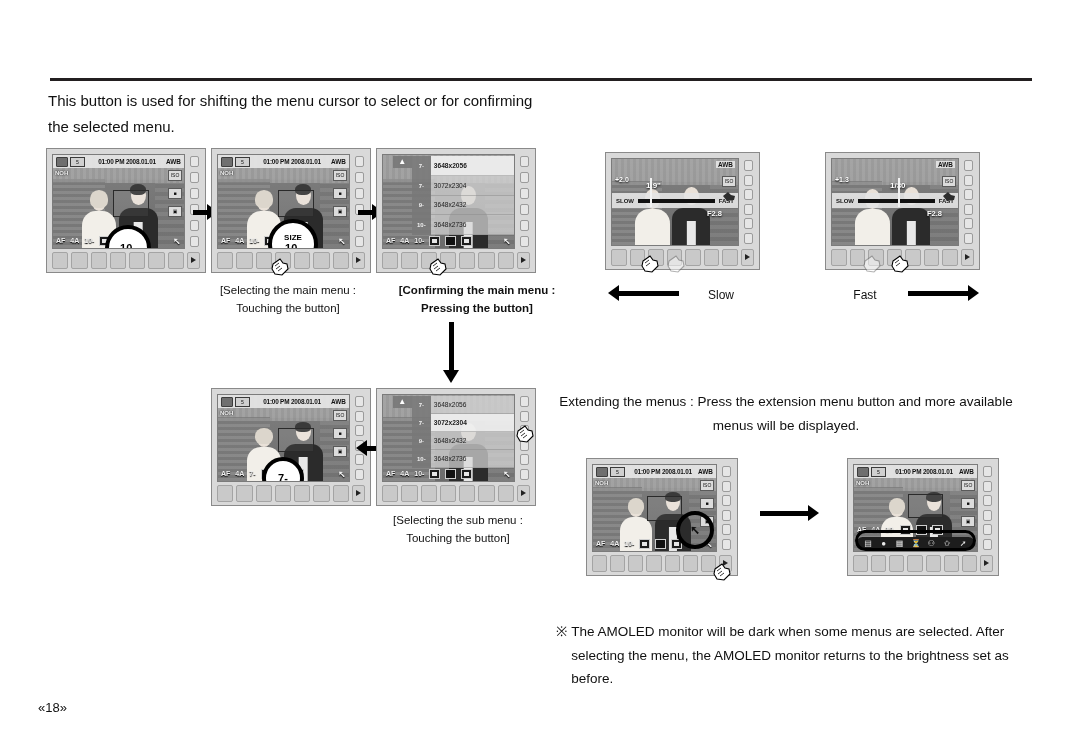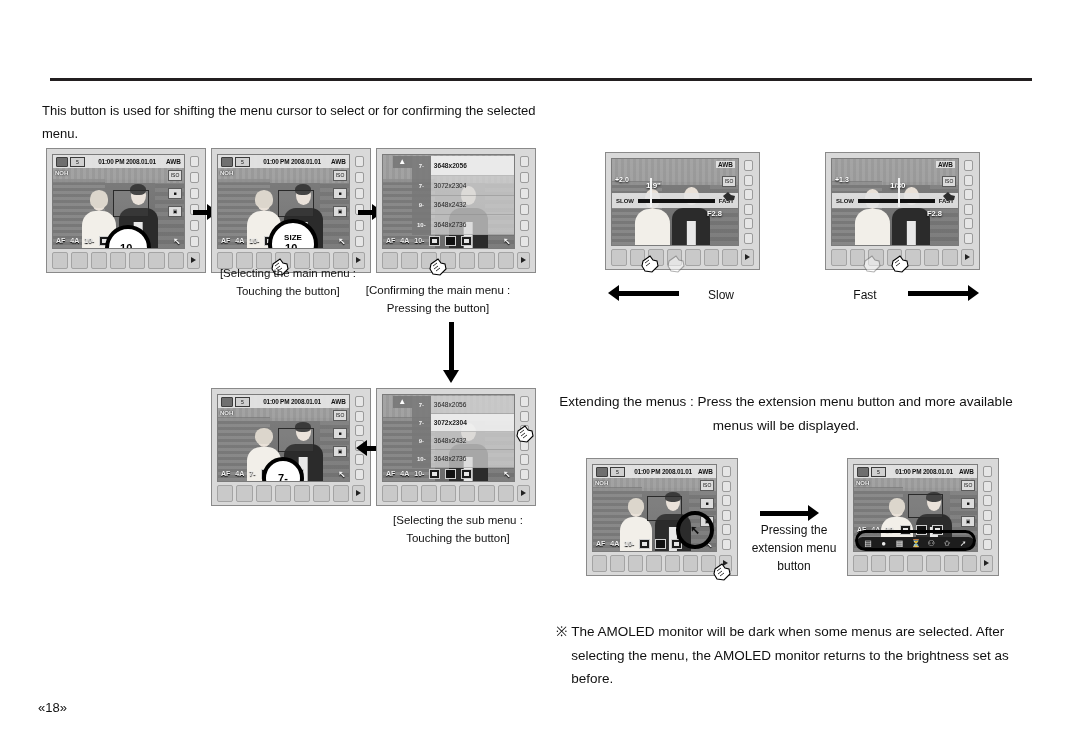--- a/index.html
+++ b/index.html
@@ -14,21 +14,21 @@
   .title-wrap{position:absolute;left:50px;top:42px;width:980px;}
   .title{
     font-size:27px;font-weight:bold;letter-spacing:-0.3px;
     white-space:nowrap;color:#000;line-height:1.1;
   }
   .title-rule{
     position:absolute;left:50px;top:78px;width:982px;height:3px;background:#231f20;
   }
 
   
-  .intro-left{position:absolute;left:42px;top:88px;width:500px;font-size:13px;line-height:1.75;margin-top:12px;}
+  .intro-left{position:absolute;left:48px;top:88px;width:500px;font-size:15px;line-height:1.75;}
   .intro-right{position:absolute;left:553px;top:88px;width:480px;font-size:13.5px;line-height:1.75;}
 
   
   .cam{position:absolute;background:#d9d9d9;border:1px solid #8a8a8a;box-sizing:border-box;}
   .cam .body{position:absolute;inset:0;display:flex;flex-direction:column;}
   .cam-top{flex:1;display:flex;padding:5px 4px 2px 5px;box-sizing:border-box;}
   .lcd{position:relative;flex:1;background:#6d6d6d;overflow:hidden;border:1px solid #7b7b7b;}
   .side-btns{width:13px;display:flex;flex-direction:column;justify-content:space-between;
     padding:2px 2px;box-sizing:border-box;margin-left:3px;}
   .side-btns i{display:block;height:9px;background:#e6e6e6;border:1px solid #9b9b9b;border-radius:2px;}
@@ -358,22 +358,22 @@
             <span></span>
           </span>
       </div>
     </div>
   </div>
   <svg class="finger" style="left:428px;top:255px;" viewBox="0 0 20 22">
     <path d="M3 9 L10 4 L13 8 L17 9 L18 14 L12 20 L5 19 L2 14 Z" fill="#fff" stroke="#000" stroke-width="1.1"></path>
     <path d="M5 11 L9 8 M6 14 L10 11 M8 16 L12 13" stroke="#000" stroke-width="0.8"></path>
   </svg>
 
-  <div class="cap" style="left:203px;top:265px;width:170px;">[Selecting the main menu : Touching the button]</div>
-  <div class="cap" style="left:352px;top:282px;width:172px;">[Confirming the main menu : Pressing the button]</div>
+  <div class="cap" style="left:203px;top:282px;width:170px;">[Selecting the main menu : Touching the button]</div>
+  <div class="cap" style="left:391px;top:282px;width:172px;font-weight:bold;">[Confirming the main menu : Pressing the button]</div>
 
   <div class="arrow-d" style="left:443px;top:322px;">
     <span class="shaft" style="height:48px;"></span>
       <span class="head"></span>
   </div>
 
   <div class="cam" style="left:211px;top:388px;width:160px;height:118px;">
     <div class="body">
       <div class="cam-top">
         <div class="lcd">
@@ -734,21 +734,20 @@
   </div>
   <svg class="finger" style="left:712px;top:560px;" viewBox="0 0 20 22">
     <path d="M3 9 L10 4 L13 8 L17 9 L18 14 L12 20 L5 19 L2 14 Z" fill="#fff" stroke="#000" stroke-width="1.1"></path>
     <path d="M5 11 L9 8 M6 14 L10 11 M8 16 L12 13" stroke="#000" stroke-width="0.8"></path>
   </svg>
 
   <div class="arrow-r" style="left:760px;top:505px;">
     <span class="shaft" style="width:48px;"></span>
       <span class="head"></span>
   </div>
-  <div class="cap" style="left:746px;top:521px;width:96px;font-size:12px;line-height:1.5;">Pressing the extension menu button</div>
 
   <div class="cam" style="left:847px;top:458px;width:152px;height:118px;">
     <div class="body">
       <div class="cam-top">
         <div class="lcd">
           <div class="photo">
             <div class="sky"></div>
               <div class="wall"></div>
               <div class="wall2"></div>
             <div class="person p-woman" style="left:22%;width:26%;height:62%;">

